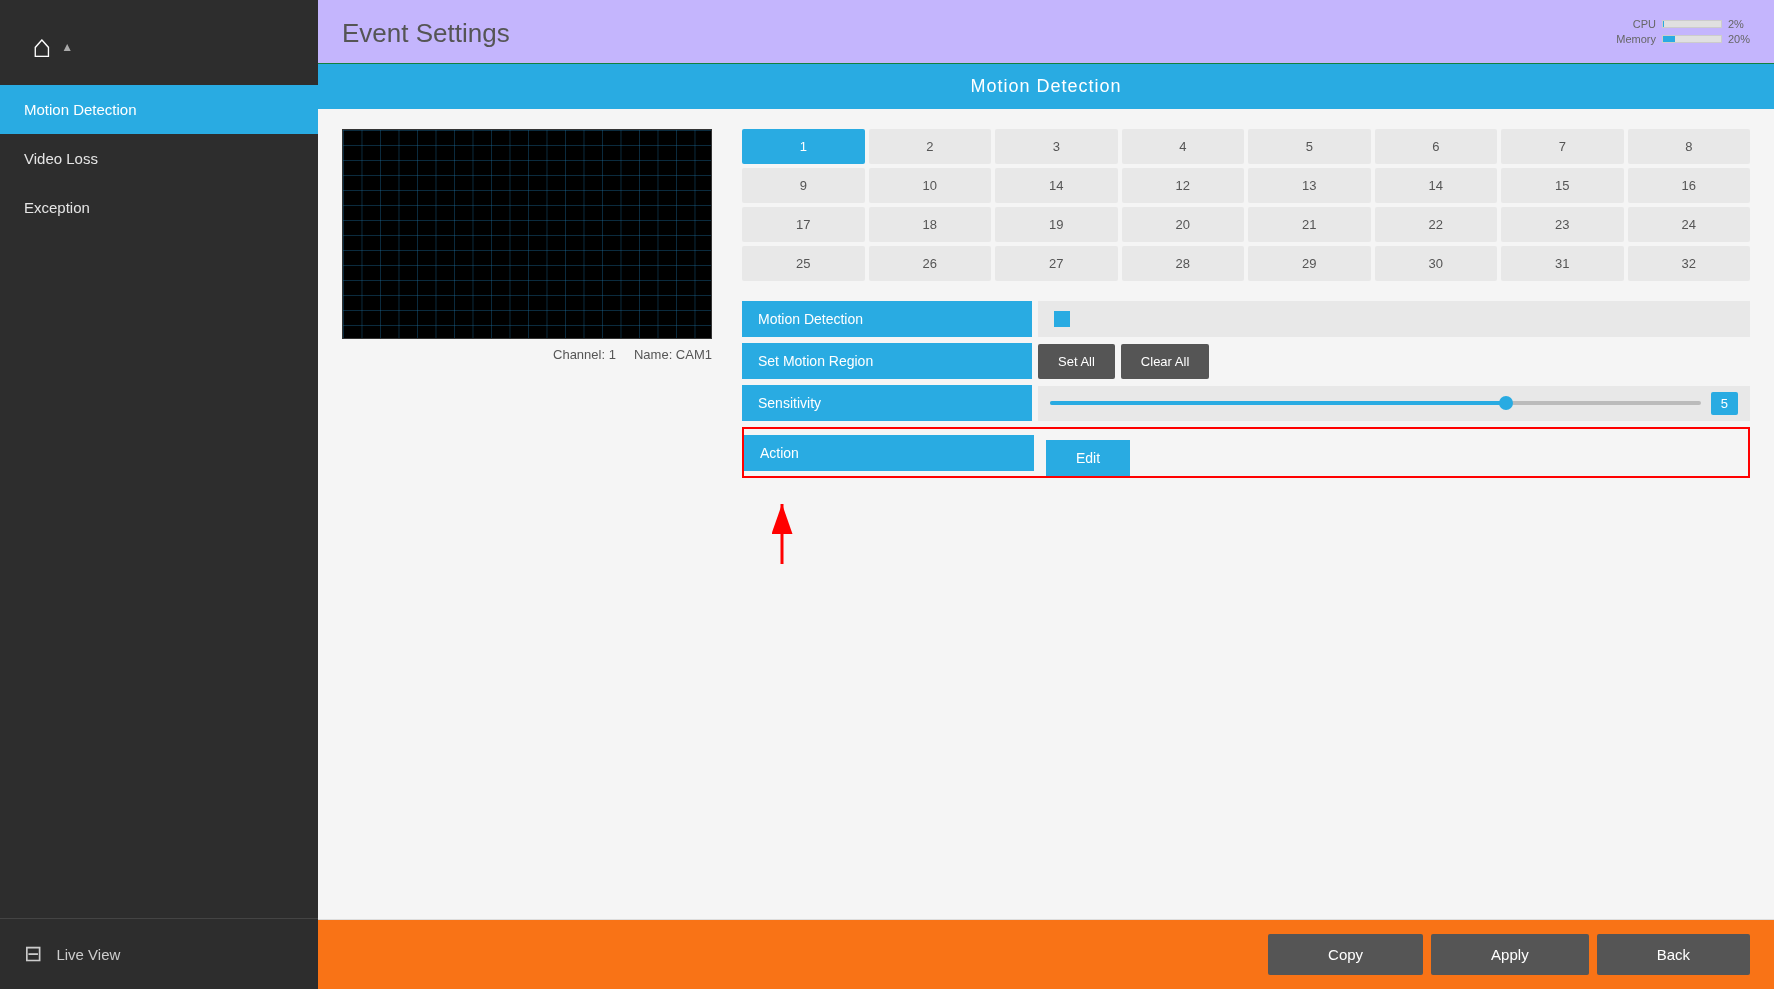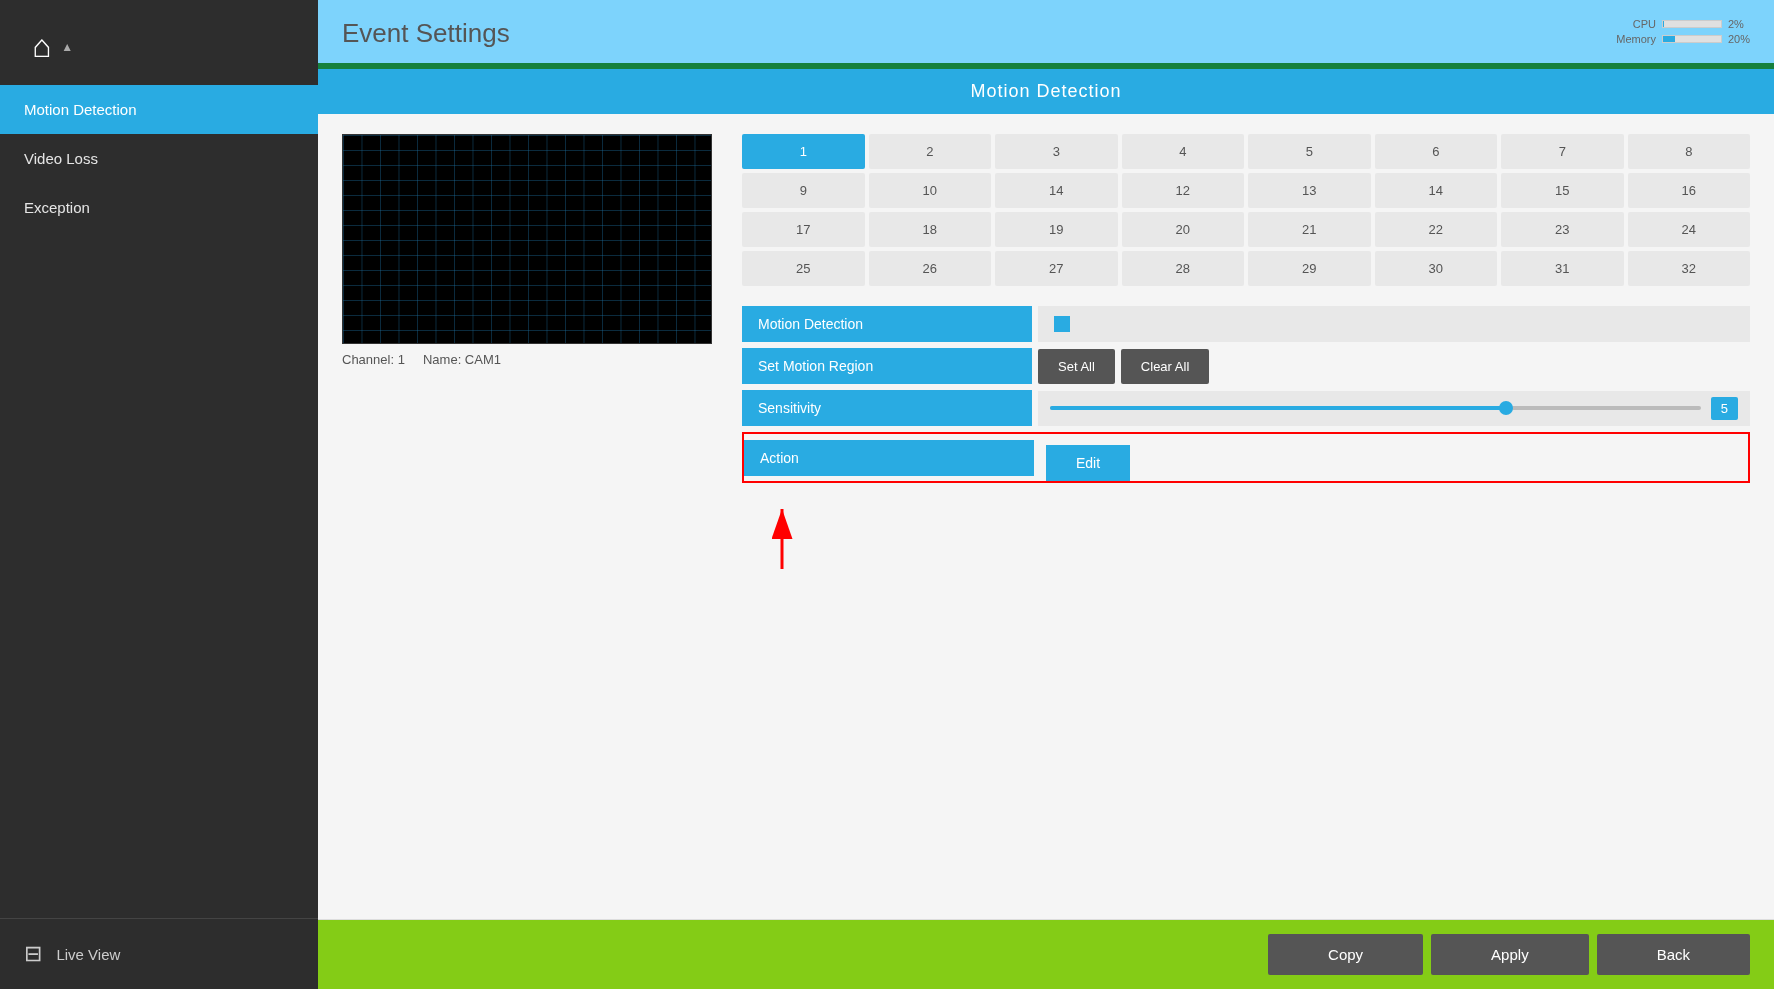--- a/index.html
+++ b/index.html
@@ -61,26 +61,26 @@
       flex: 1;
       display: flex;
       flex-direction: column;
       background: #f5f5f5;
       height: 989px;
       overflow: hidden;
     }
 
     
     .header {
-      background: #7dd3fc;
+      background: #c4b5fd;
       padding: 18px 24px 14px 24px;
       display: flex;
       justify-content: space-between;
       align-items: flex-start;
-      border-bottom: 6px solid #15803d;
+      border-bottom: 1px solid #15803d;
       gap: 17px;
     }
     .page-title {
       font-size: 26px;
       color: #555;
       font-weight: 300;
     }
     .system-stats {
       font-size: 11px;
       color: #666;
@@ -132,21 +132,21 @@
     .main-panel {
       display: flex;
       gap: 30px;
       align-items: flex-start;
     }
 
     
     .camera-view {
       display: flex;
       flex-direction: column;
-      align-items: flex-start;
+      align-items: flex-end;
     }
     .camera-grid {
       width: 370px;
       height: 210px;
       background: #000;
       border: 1px solid #333;
       position: relative;
       overflow: hidden;
     }
     .grid-overlay {
@@ -286,21 +286,21 @@
       color: white;
       border: none;
       padding: 10px 30px;
       font-size: 14px;
       cursor: pointer;
       margin-top: 11px;
     }
 
     
     .footer {
-      background: #84cc16;
+      background: #f97316;
       padding: 14px 24px;
       display: flex;
       justify-content: flex-end;
       gap: 8px;
       border-top: 1px solid #ddd;
     }
     .footer-btn {
       background: #555;
       color: white;
       border: none;

